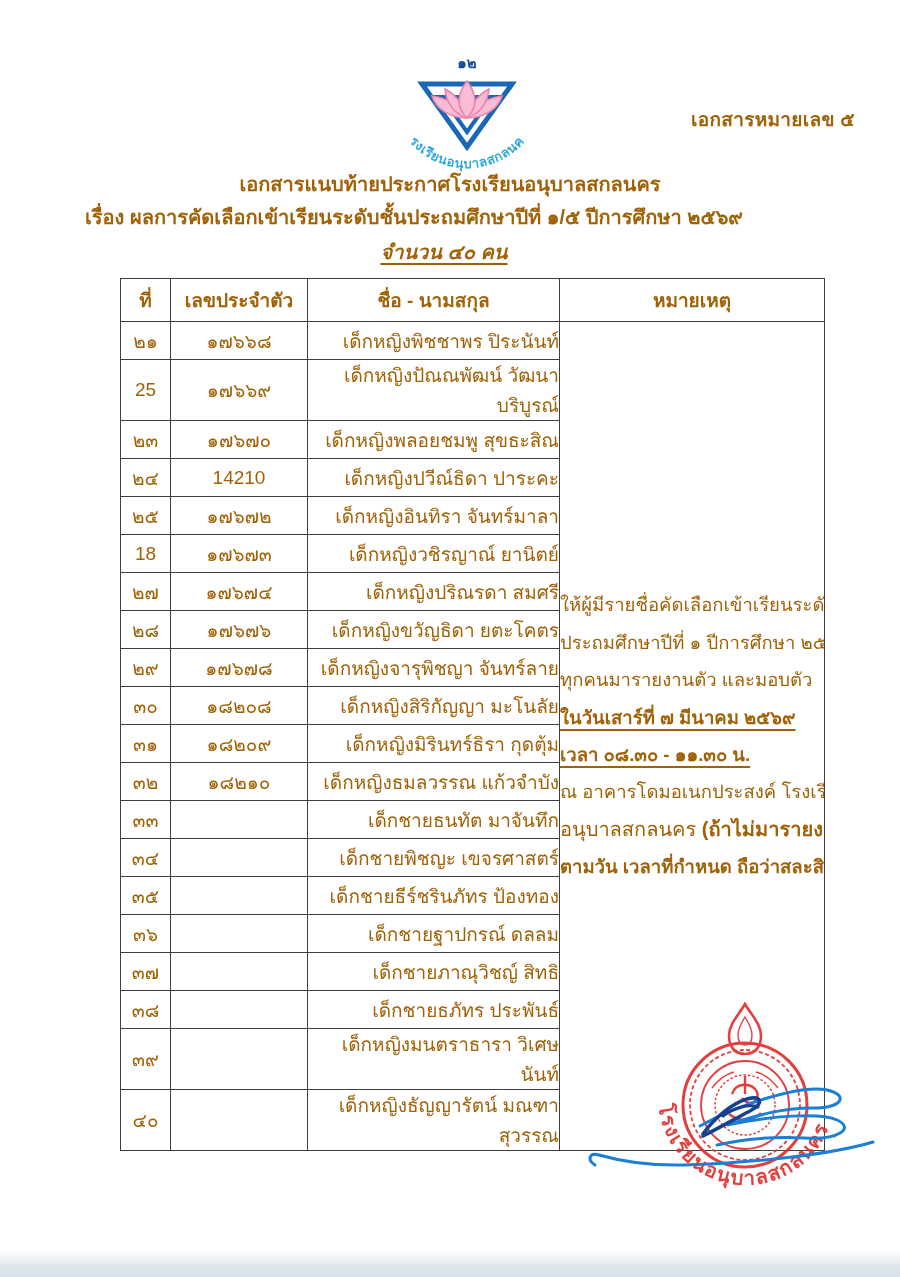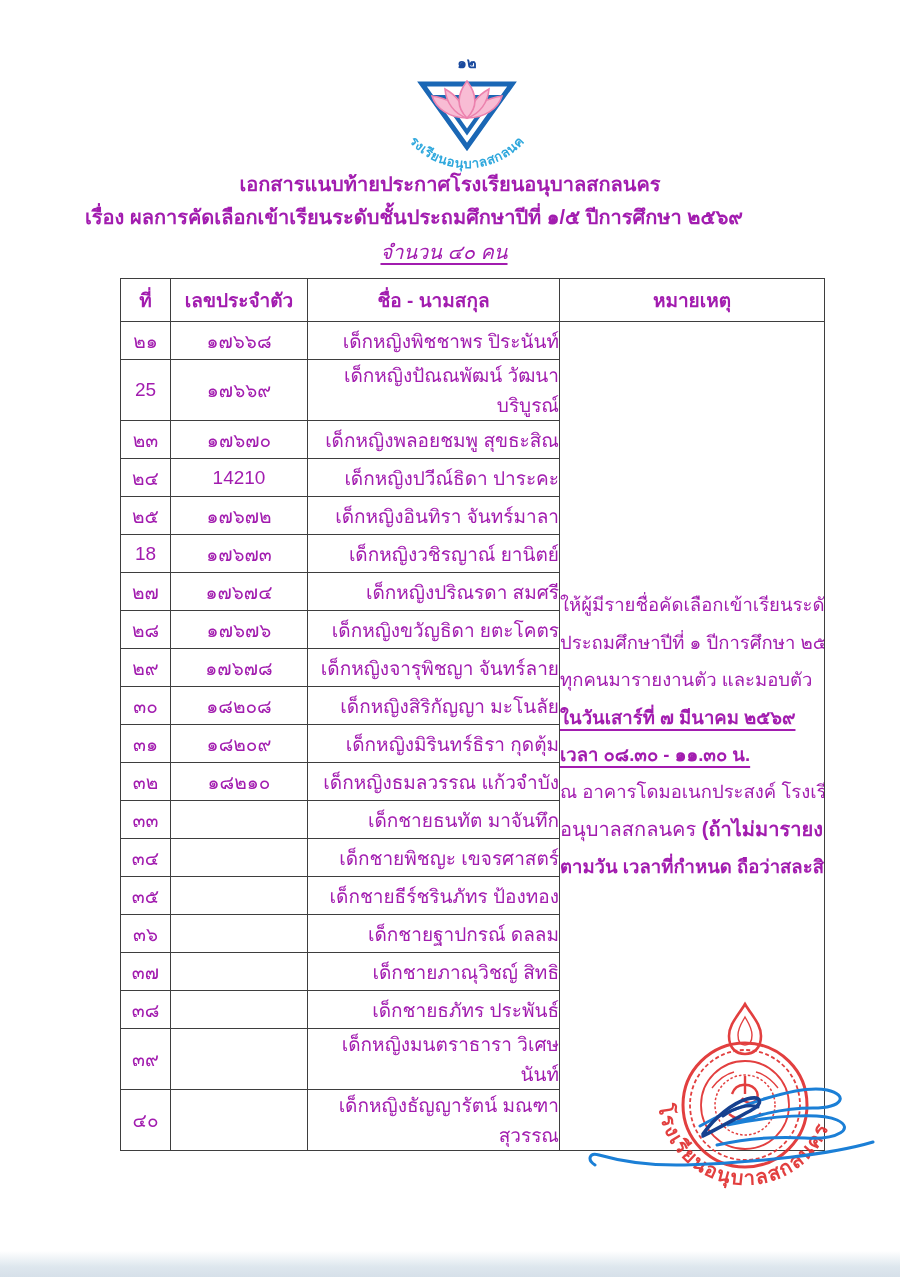--- a/index.html
+++ b/index.html
@@ -1,27 +1,27 @@
 <!DOCTYPE html>
 <html><head>
 <meta charset="utf-8">
 <style>
   html,body{margin:0;padding:0;background:#ffffff;}
   .page{position:relative;width:900px;height:1277px;background:#ffffff;overflow:hidden;
-        font-family:"Liberation Sans",sans-serif;color:#a21caf;}
+        font-family:"Liberation Sans",sans-serif;color:#a16207;}
   
   .logo{position:absolute;left:392px;top:52px;width:150px;height:120px;}
   .doc-number{position:absolute;left:640px;top:104px;width:215px;text-align:right;
         font-size:19px;font-weight:bold;letter-spacing:.3px;}
   .title1{position:absolute;left:0;top:168px;width:900px;text-align:center;
         font-size:20px;font-weight:bold;}
   .title2{position:absolute;left:0;top:201px;width:828px;text-align:center;
         font-size:20px;font-weight:bold;}
   .count-line{position:absolute;left:0;top:236px;width:888px;text-align:center;
-        font-size:20px;font-weight:normal;font-style:italic;text-decoration:underline;
+        font-size:20px;font-weight:bold;font-style:italic;text-decoration:underline;
         text-underline-offset:4px;}
   
   table.students{position:absolute;left:120px;top:278px;border-collapse:collapse;
         table-layout:fixed;width:704px;}
   table.students th,table.students td{border:1.5px solid #3e3e3e;overflow:hidden;}
   table.students th{height:42px;font-size:19px;font-weight:bold;text-align:center;padding:0;}
   table.students td{height:37px;font-size:19px;vertical-align:middle;padding:0;}
   td.col-no,td.col-id{text-align:center;}
   td.col-name{text-align:right;padding-left:12px;font-size:19px;}
   td.col-remark{vertical-align:top;text-align:left;padding:5px 8px 0 10px;}
@@ -56,20 +56,21 @@
       <path d="M75 66 C 62 62, 54 50, 53 37 C 64 43, 72 54, 75 66 Z"></path>
       <path d="M75 66 C 88 62, 96 50, 97 37 C 86 43, 78 54, 75 66 Z"></path>
       <path d="M75 29 C 66 41, 63 54, 75 66 C 87 54, 84 41, 75 29 Z"></path>
     </g>
     <path id="logoArc" d="M 16 88 A 76 76 0 0 0 134 88" fill="none"></path>
     <text font-size="13" font-weight="bold" fill="#2fa8dd" letter-spacing="0.5">
       <textPath href="#logoArc" startOffset="50%" text-anchor="middle">โรงเรียนอนุบาลสกลนคร</textPath>
     </text>
   </svg>
 
+  <div class="doc-number">เอกสารหมายเลข ๕</div>
   <div class="title1">เอกสารแนบท้ายประกาศโรงเรียนอนุบาลสกลนคร</div>
   <div class="title2">เรื่อง ผลการคัดเลือกเข้าเรียนระดับชั้นประถมศึกษาปีที่ ๑/๕ ปีการศึกษา ๒๕๖๙</div>
   <div class="count-line">จำนวน ๔๐ คน</div>
 
   <table class="students">
     <colgroup>
         <col style="width:50px">
         <col style="width:137px">
         <col style="width:252px">
         <col style="width:265px">

